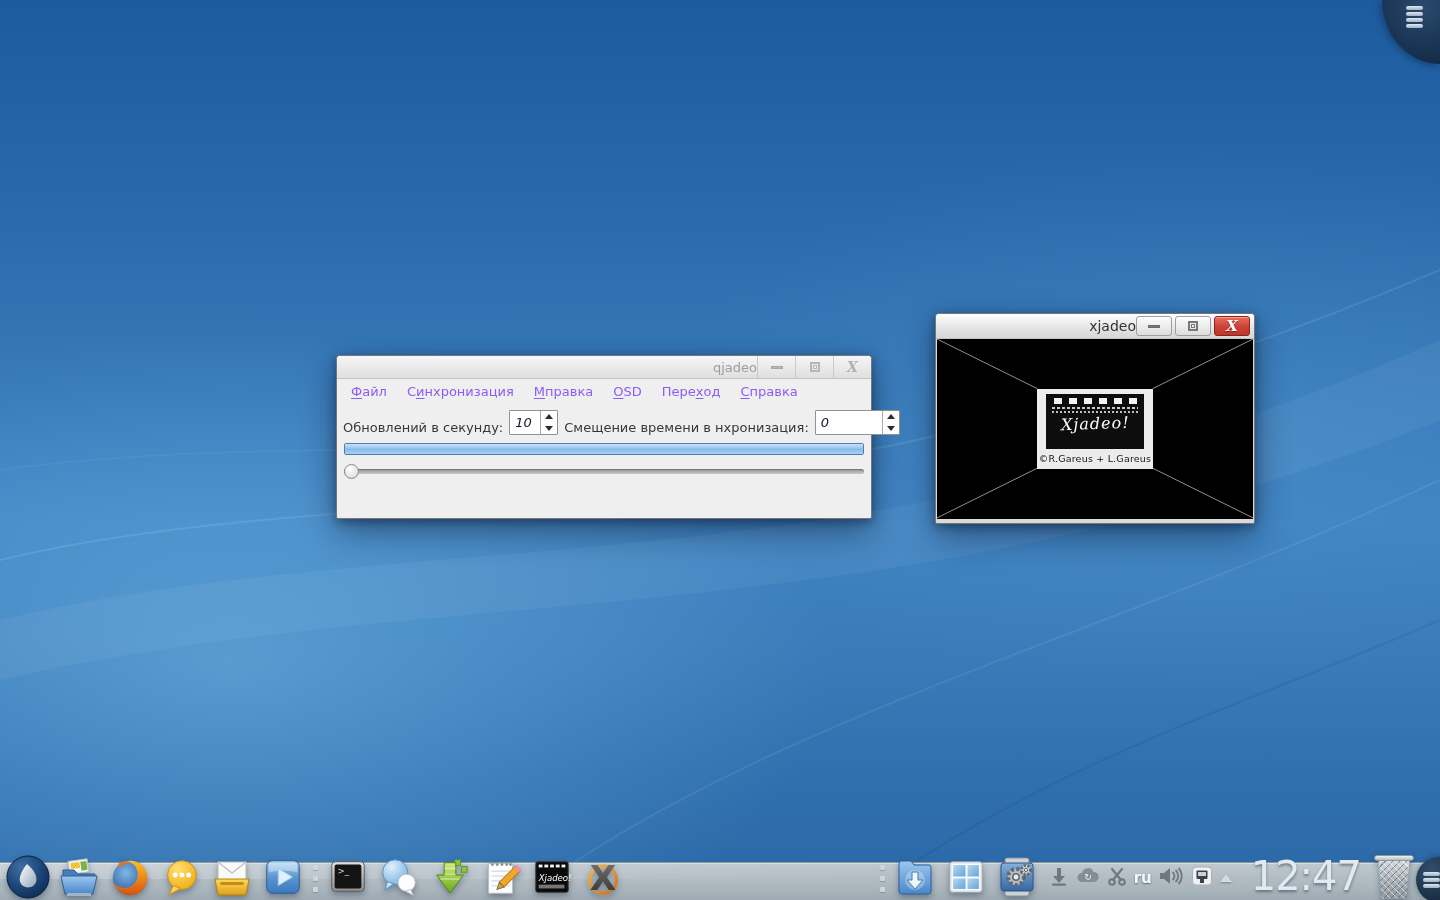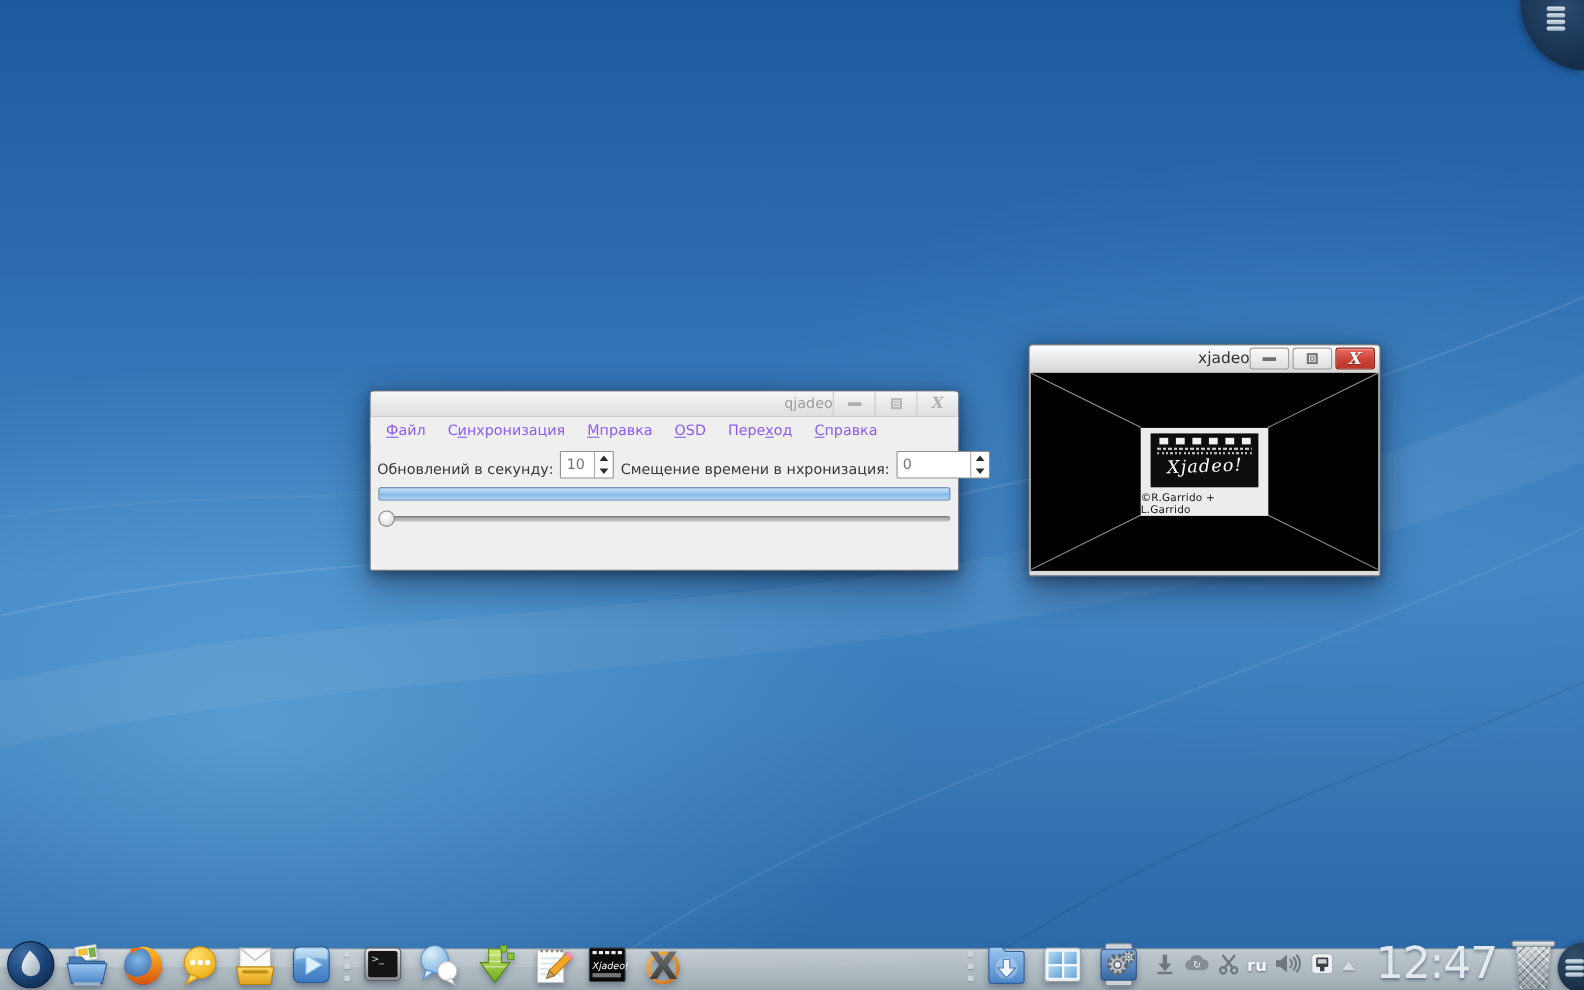--- a/index.html
+++ b/index.html
@@ -64,21 +64,21 @@
   .winbtns-3d .wbtn.close .g-x { color:#fff; text-shadow:0 1px 1px rgba(0,0,0,.4); font-size:15px; }
 
   
   .qjadeo { left:336px; top:355px; width:536px; height:164px; }
   .qjadeo .title { color:#9d9d9d; }
   .menubar { display:flex; align-items:center; height:24px; padding-left:4px; background:#efefef; }
   .menu-item { padding:2px 10px; font-size:13px; color:#8b5cf6; border-radius:2px; cursor:default; }
   .menu-item u { text-decoration:underline; text-underline-offset:2px; }
   .controls { display:flex; align-items:flex-end; padding:7px 6px 5px; gap:6px; font-size:13px; color:#383838; white-space:nowrap; }
   .spinbox { display:inline-flex; height:25px; border:1px solid #919191; background:#fff; border-radius:1px; }
-  .spinbox input { border:none; outline:none; width:30px; font-size:13px; padding-left:5px; color:#737373; background:transparent; font-family:"DejaVu Sans",sans-serif; }
+  .spinbox input { border:none; outline:none; width:30px; font-size:13px; padding-left:5px; color:#0f172a; background:transparent; font-family:"DejaVu Sans",sans-serif;font-style:italic; }
   .spinbox.wide input { width:66px; }
   .spin { width:17px; border-left:1px solid #aaa; display:flex; flex-direction:column; }
   .spin span { flex:1; display:flex; align-items:center; justify-content:center; }
   .tri-up { width:0; height:0; border-left:4px solid transparent; border-right:4px solid transparent; border-bottom:5px solid #2c2c2c; }
   .tri-dn { width:0; height:0; border-left:4px solid transparent; border-right:4px solid transparent; border-top:5px solid #2c2c2c; }
   .progress { margin:3px 7px 0; height:12px; border:1px solid #4d7fae; border-radius:2px; background:#dfe6ec; overflow:hidden; }
   .progress .fill { height:100%; background:linear-gradient(180deg,#c9e1f7,#94c3ee 45%,#88baea 55%,#abd1f3); }
   .slider { position:relative; margin:8px 7px 0; height:18px; }
   .slider .groove { position:absolute; left:0; right:0; top:6px; height:5px; border-radius:3px;
     background:linear-gradient(180deg,#949494,#c9c9c9); box-shadow:inset 0 1px 1px rgba(0,0,0,.25); }
@@ -251,21 +251,21 @@
               <i></i>
               <i></i>
               <i></i>
               <i></i>
               <i></i>
             </div>
           <div class="scrib"></div>
           <div class="scrib s2"></div>
           <div class="logo-text">Xjadeo!</div>
         </div>
-        <div class="credits">©R.Garrido + L.Garrido</div>
+        <div class="credits">©R.Gareus + L.Gareus</div>
       </div>
     </div>
   </div>
 
   <div class="panel">
     <div class="panel-strip"></div>
     <div class="panel-items">
 
       <div class="picon">
         <svg width="44" height="44" viewBox="0 0 44 44">

